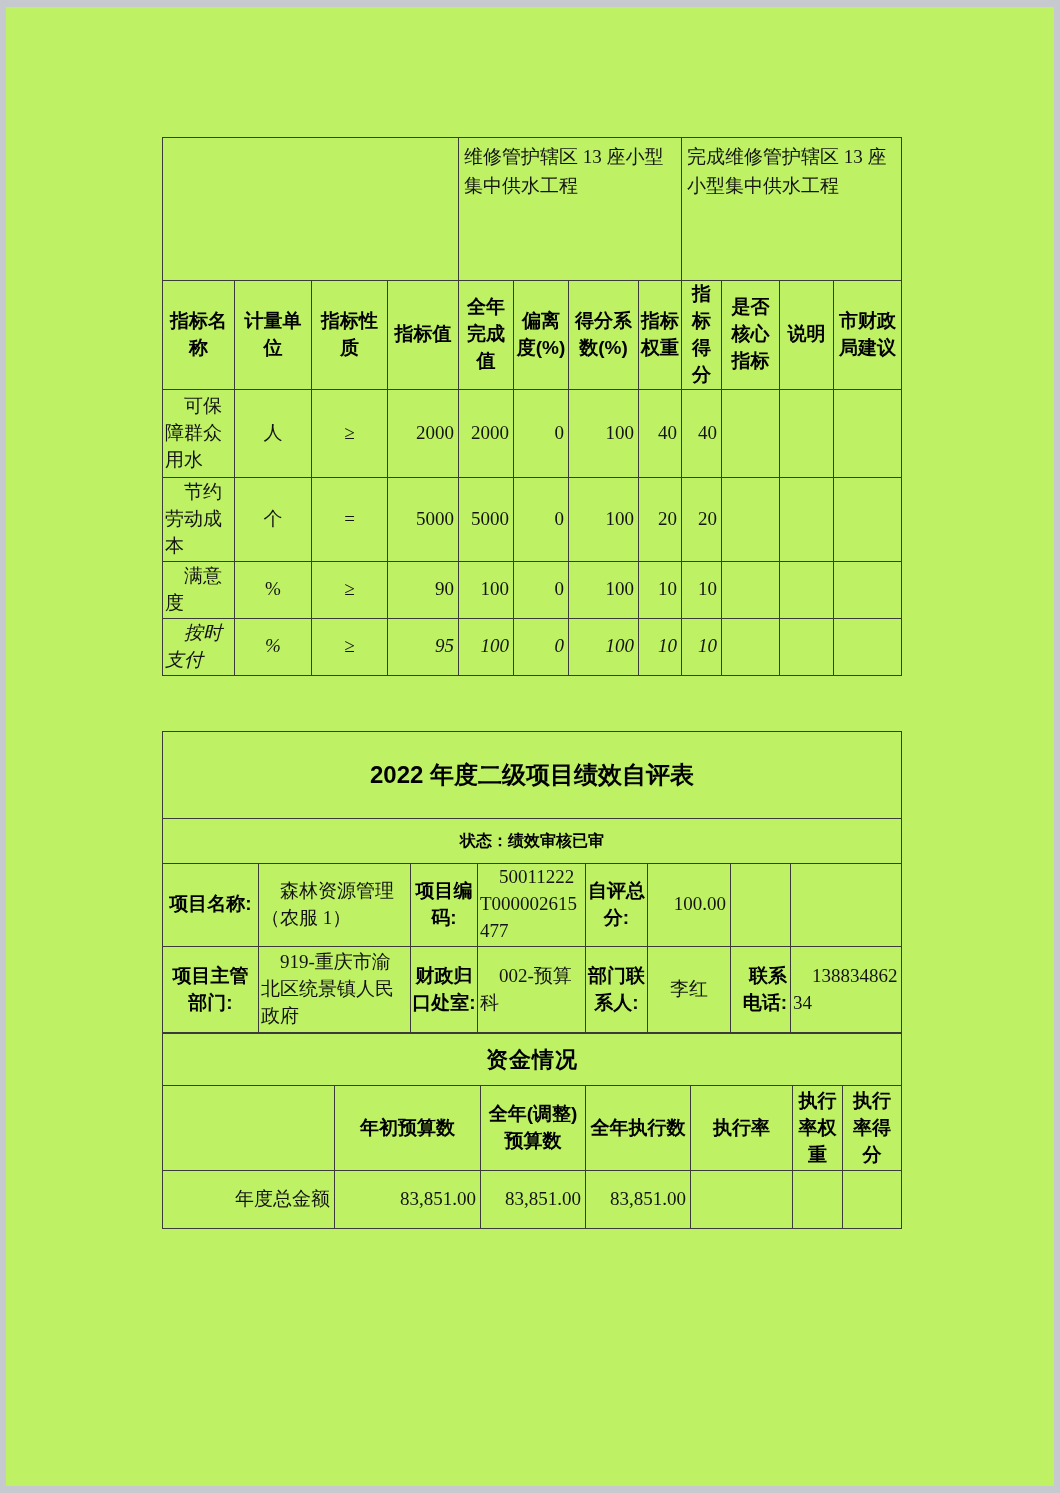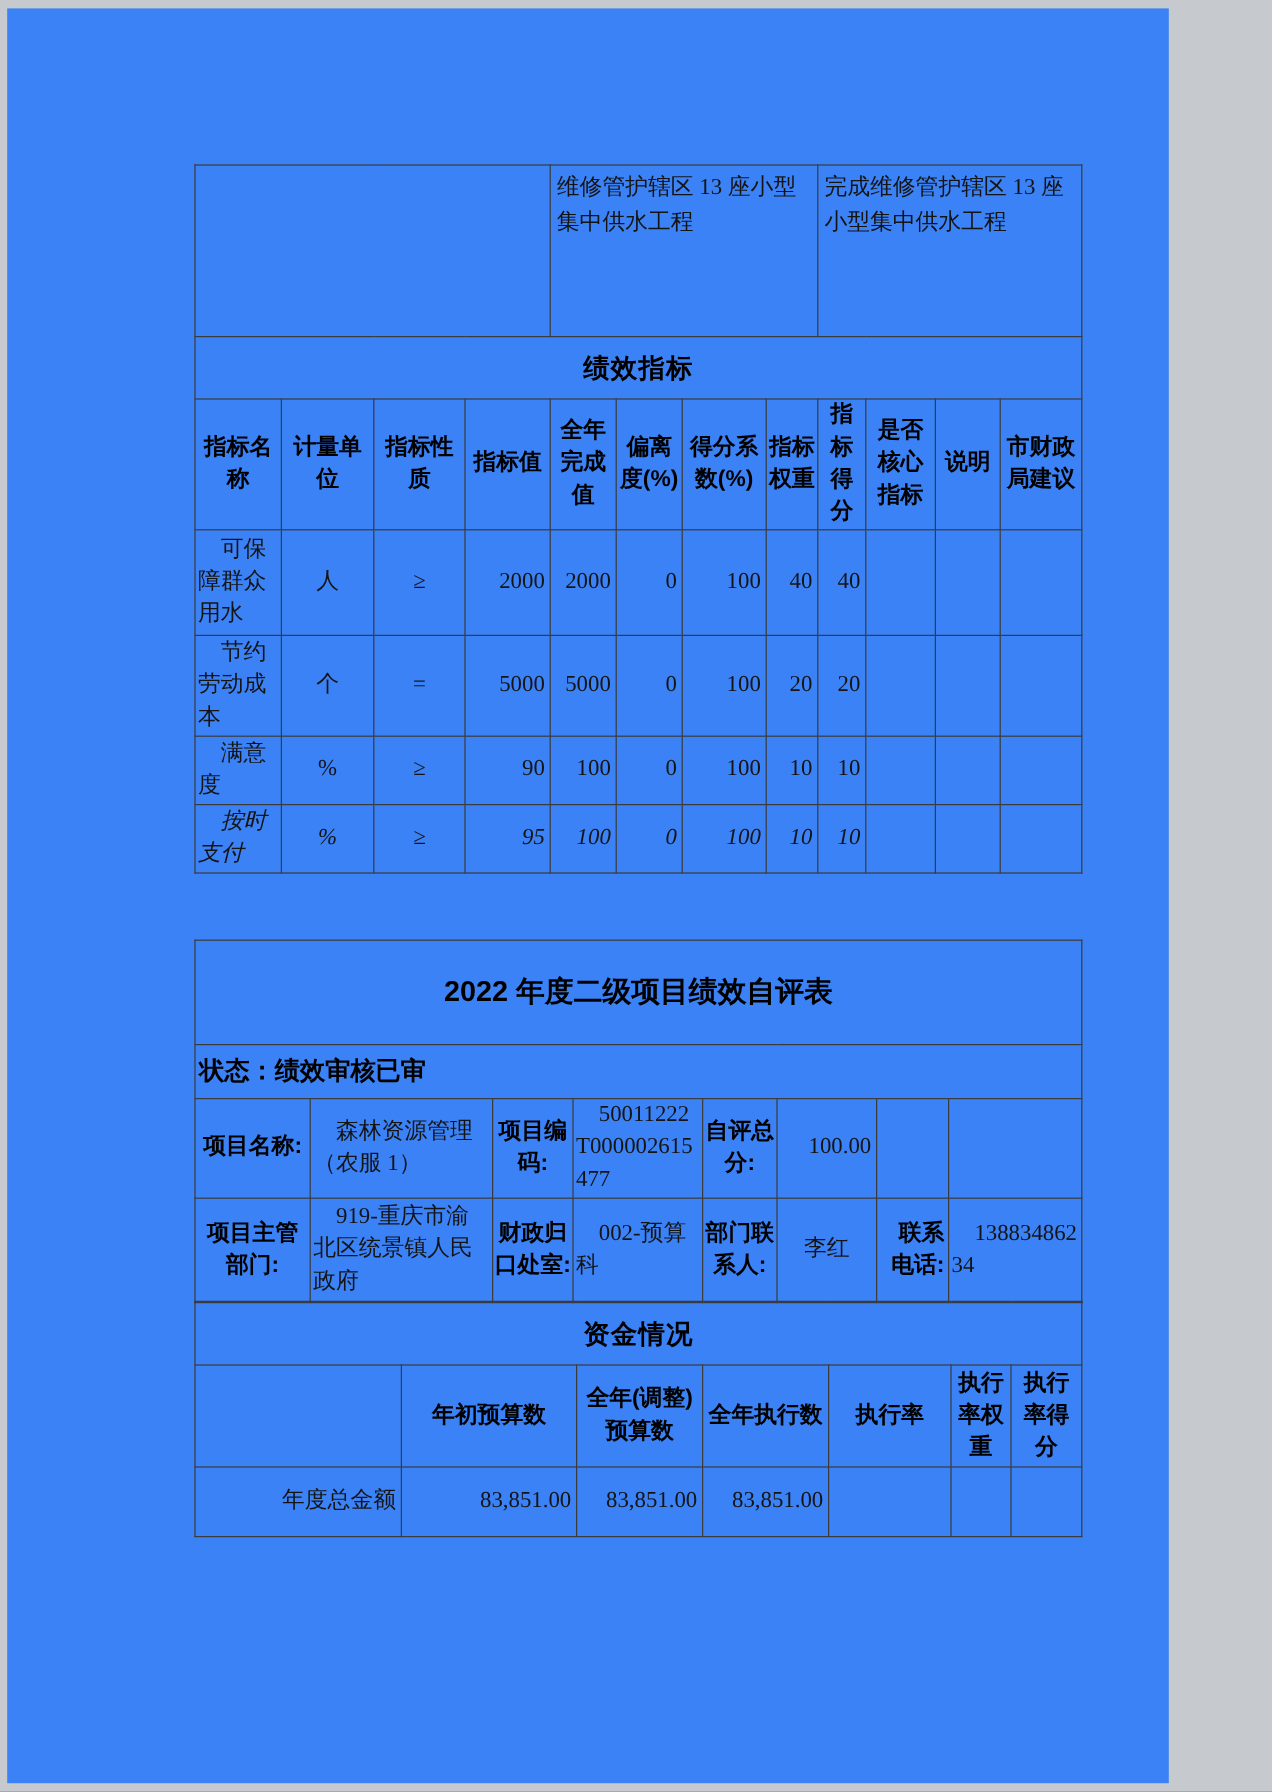--- a/index.html
+++ b/index.html
@@ -2,22 +2,22 @@
 <html><head>
 <meta charset="utf-8">
 <style>
   html,body{margin:0;padding:0;}
   body{
     width:1060px;height:1493px;position:relative;
     background:#c6c9cd;
     font-family:"Liberation Serif","DejaVu Serif",serif;
   }
   .page{
-    position:absolute;left:6px;top:7px;width:968px;height:1479px;
-    background:#3b82f6;overflow:hidden;
+    position:absolute;left:6px;top:7px;width:1048px;height:1479px;
+    background:#bef264;overflow:hidden;
   }
   .content{position:absolute;left:156px;top:130px;width:739px;}
 
   table{
     border-collapse:collapse;table-layout:fixed;width:739px;
   }
   td,th{
     border:1.5px solid #3b3b3b;
     font-family:"Liberation Serif","DejaVu Serif",serif;
     font-size:19px;line-height:1.42;color:#141414;
@@ -29,21 +29,21 @@
     font-family:"Liberation Sans","DejaVu Sans",sans-serif;
     font-weight:700;text-align:center;padding:0 1px;color:#000;
   }
   .section{font-size:22px;letter-spacing:1px;}
   .title-cell{
     font-family:"Liberation Sans","DejaVu Sans",sans-serif;
     font-weight:700;font-size:24px;text-align:center;color:#000;
   }
   .status-cell{
     font-family:"Liberation Sans","DejaVu Sans",sans-serif;
-    font-weight:700;font-size:21px;text-align:left;padding:0 3px;color:#000;
+    font-weight:700;font-size:16px;text-align:center;padding:0 3px;color:#000;
   }
   .txt{text-align:left;text-indent:1em;word-break:break-all;}
   .ctr{text-align:center;}
   .num{text-align:right;word-break:break-all;padding:0 4px;}
   .topcell{vertical-align:top;text-align:left;padding:4px 5px;line-height:1.55;}
   .right-lbl{text-align:right;padding:0 3px;}
   .t2{margin-top:55px;}
   .t3{margin-top:-1.5px;}
   
   .rA{height:143px;} .rSec1{height:52px;} .rH1{height:88px;}
@@ -73,23 +73,20 @@
         <col style="width:58px">
           <col style="width:54px">
           <col style="width:68px">
       </colgroup>
       <tbody>
           <tr class="rA">
         <td class="topcell" colspan="4"></td>
         <td class="topcell" colspan="4">维修管护辖区 13 座小型集中供水工程</td>
         <td class="topcell" colspan="4">完成维修管护辖区 13 座小型集中供水工程</td>
       </tr>
-      <tr class="rSec1">
-        <td class="hd section" colspan="12">绩效指标</td>
-      </tr>
       <tr class="rH1">
         <th class="hd">指标名称</th>
         <th class="hd">计量单位</th>
         <th class="hd">指标性质</th>
         <th class="hd">指标值</th>
         <th class="hd">全年完成值</th>
         <th class="hd">偏离度(%)</th>
         <th class="hd">得分系数(%)</th>
         <th class="hd">指标权重</th>
         <th class="hd">指标得分</th>

